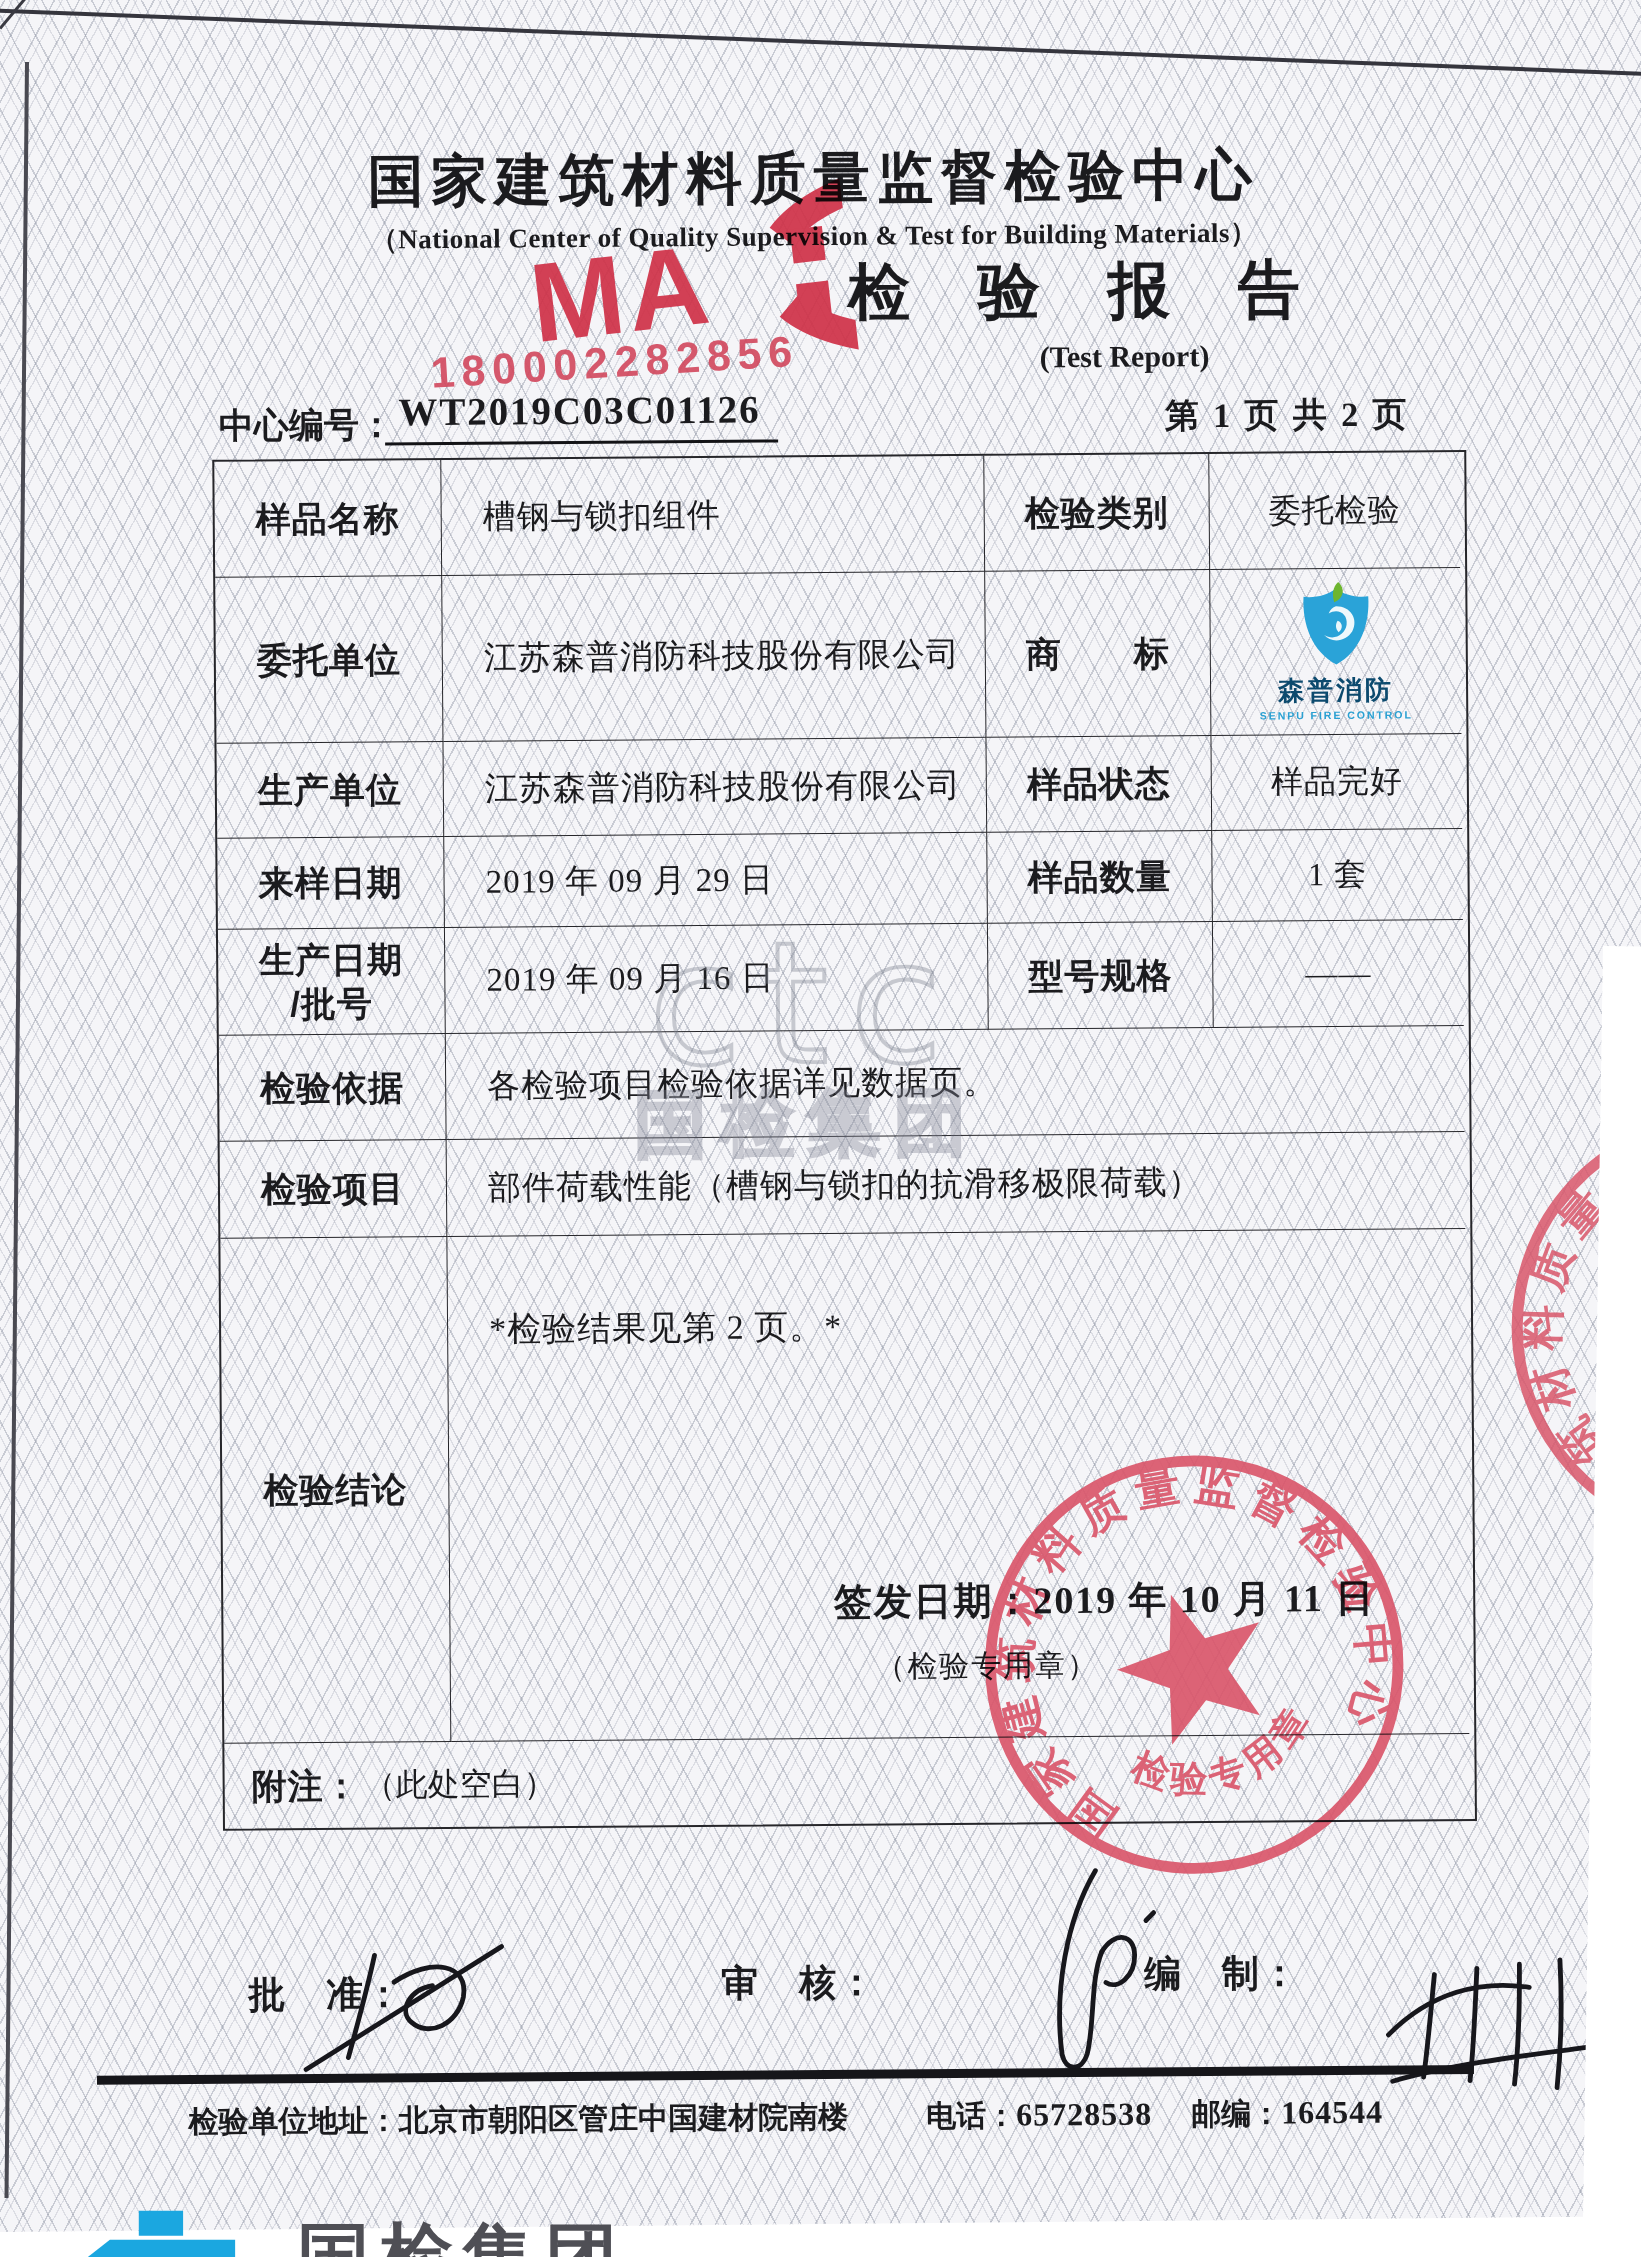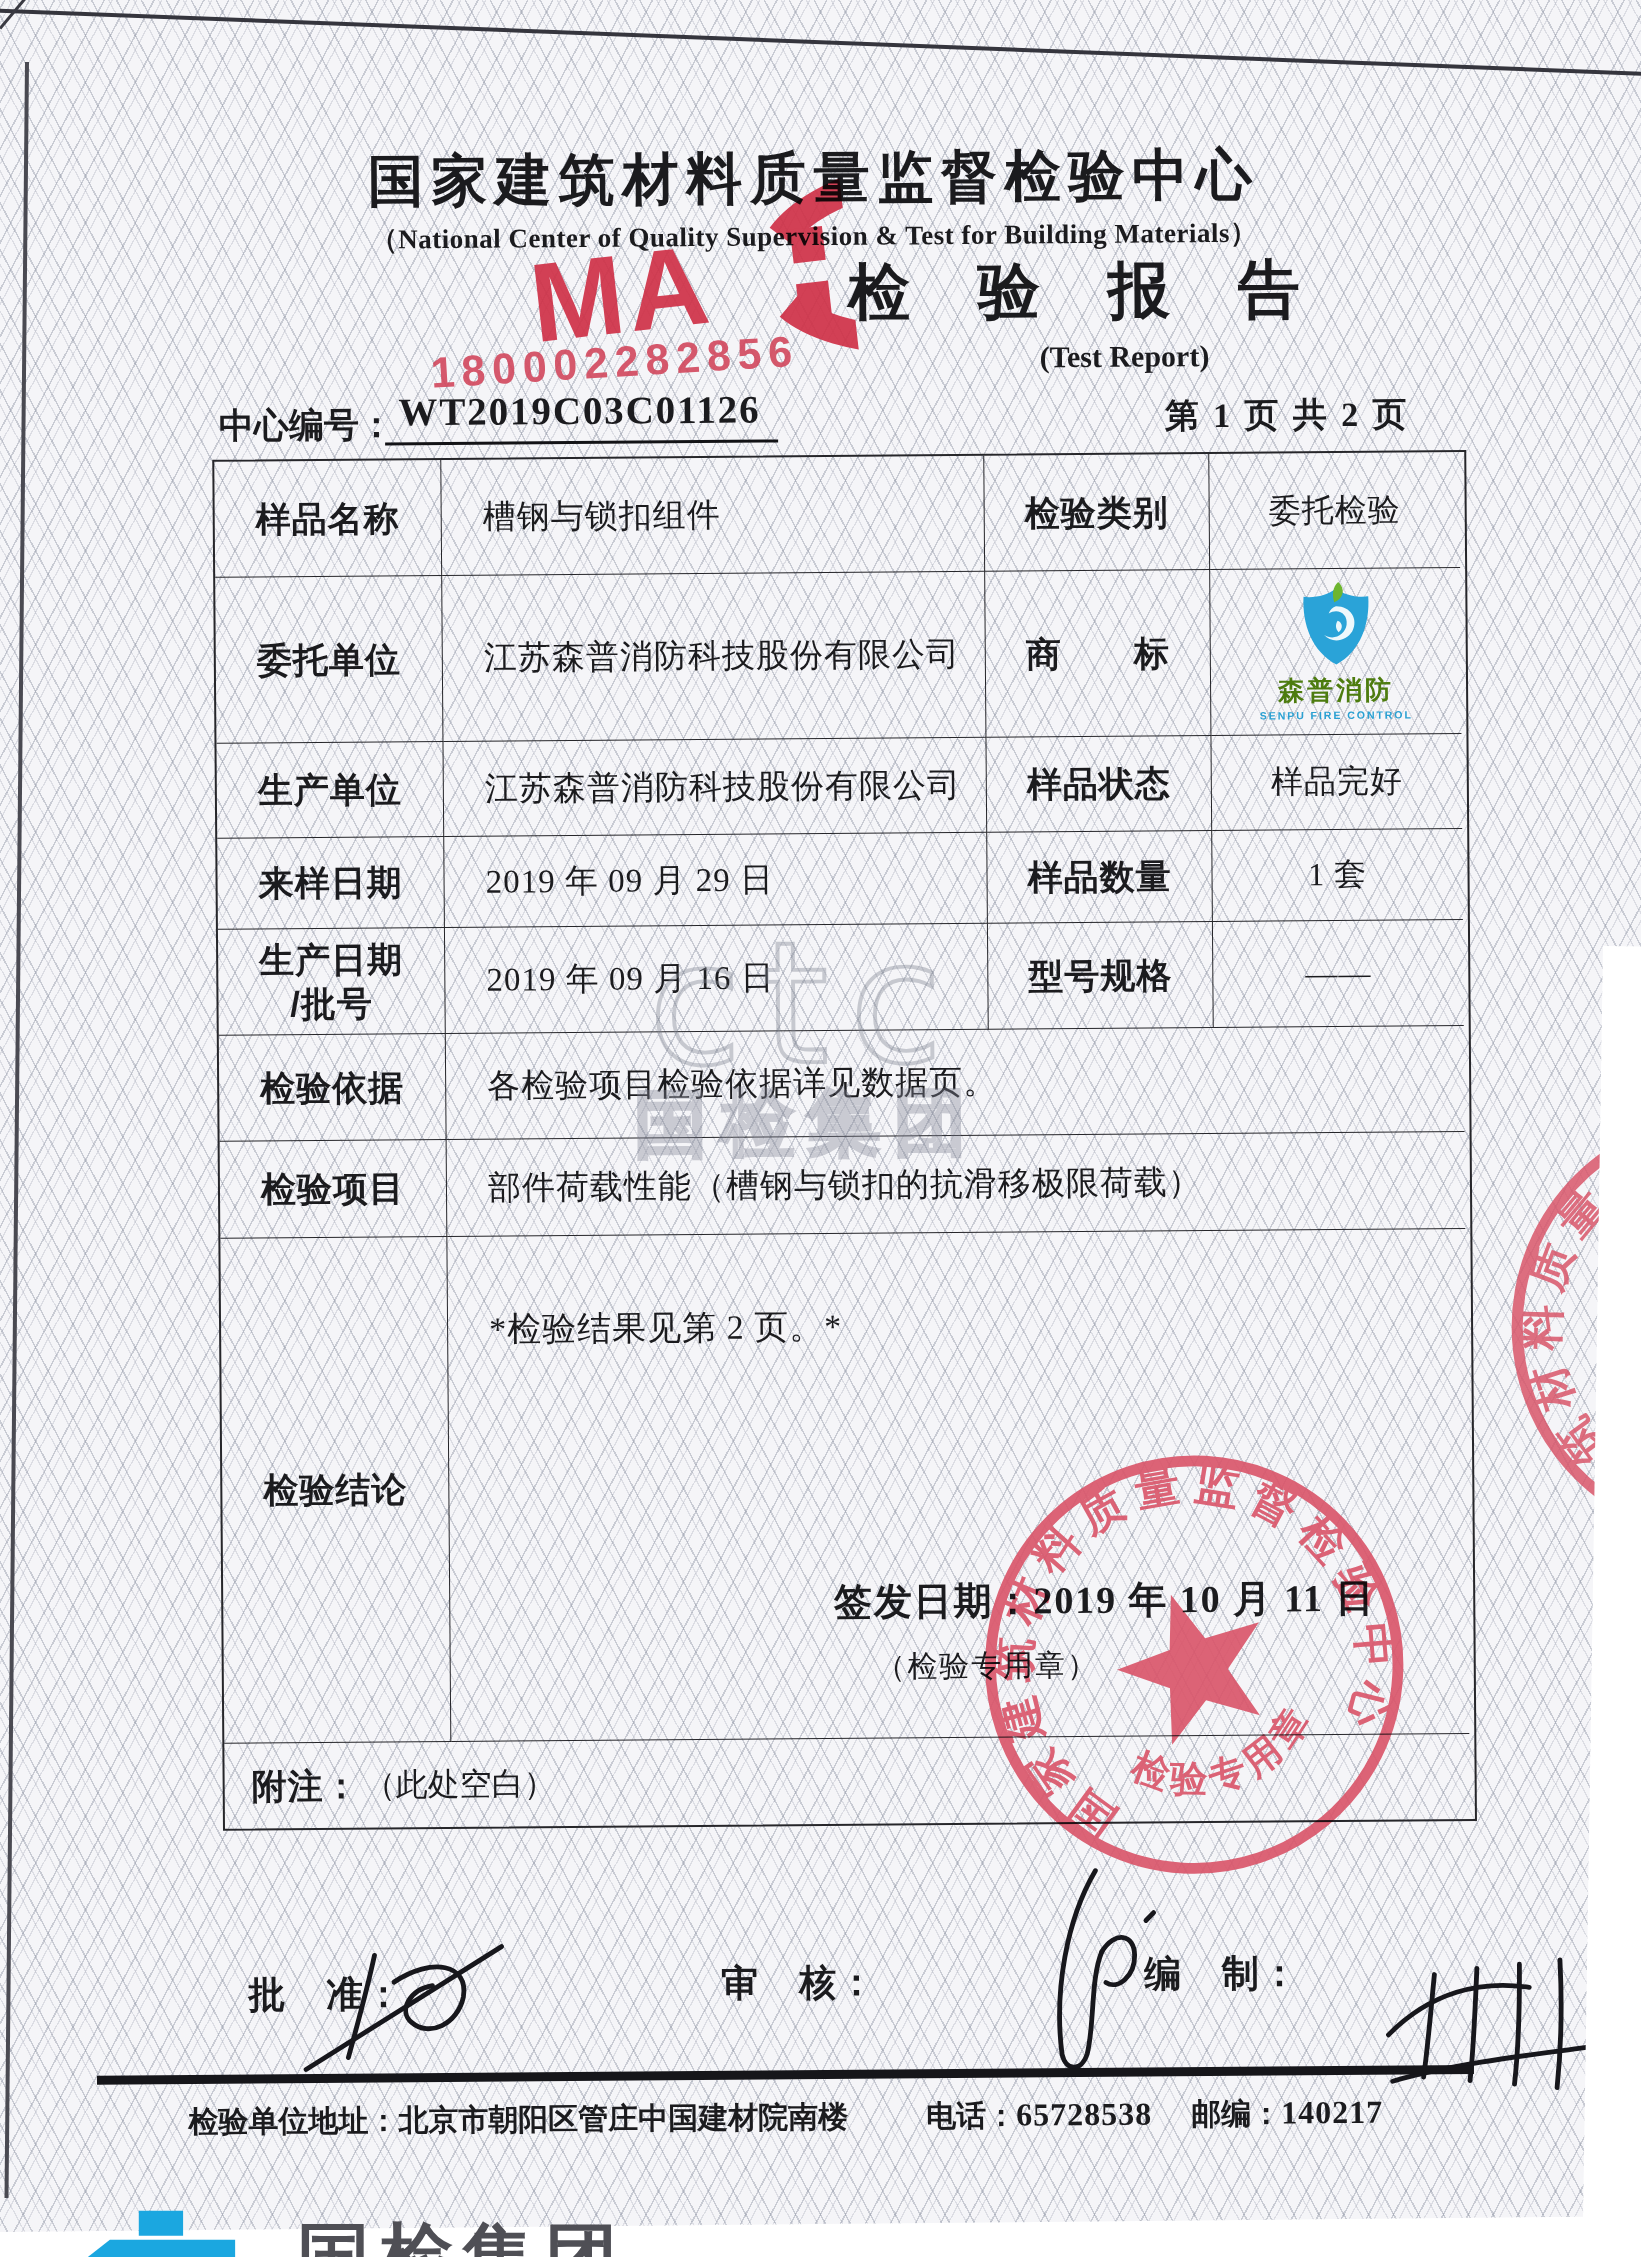--- a/index.html
+++ b/index.html
@@ -40,21 +40,21 @@
   .span4{grid-column:1 / 5;}
   .concl{position:relative;display:block;}
   .concl-note{position:absolute;left:41px;top:70px;font-size:34px;letter-spacing:1px;}
   .issue-block{position:absolute;right:93px;bottom:50px;text-align:left;white-space:nowrap;}
   .issue-line{font-size:38px;font-weight:700;letter-spacing:1.9px;}
   .seal-caption{font-size:30px;margin-top:19.3px;margin-left:41px;letter-spacing:1.9px;}
   .remark-cell{justify-content:flex-start;padding-left:27px;gap:3.9px;}
   .remark-val{font-size:32px;}
   
   .brand-box{display:flex;flex-direction:column;align-items:center;gap:1.9px;}
-  .brand-cn{font-family:Liberation Mono, monospace;font-size:26px;font-weight:700;letter-spacing:2.9px;color:#4d7c0f;}
+  .brand-cn{font-family:Liberation Mono, monospace;font-size:26px;font-weight:700;letter-spacing:2.9px;color:#0c4a6e;}
   .brand-en{font-family:"Liberation Sans",sans-serif;font-size:10.6px;font-weight:700;letter-spacing:1.9px;color:#2aa0d2;}
   
   .wm{left:575px;top:919px;width:463px;text-align:center;z-index:1;position:absolute;}
   .wm-ctc{font-family:"DejaVu Sans",sans-serif;font-size:169px;line-height:1;letter-spacing:21px;
           color:transparent;-webkit-text-stroke:3.9px rgba(128,132,146,.40);}
   .wm-cn{font-family:"Liberation Sans",sans-serif;font-size:73px;font-weight:700;letter-spacing:13.5px;margin-top:-13.5px;
          color:transparent;-webkit-text-stroke:2.9px rgba(128,132,146,.38);}
   
   .seal1{left:973px;top:1451px;width:433px;height:433px;transform:rotate(-18deg);mix-blend-mode:multiply;opacity:.92;z-index:4;}
   .seal2{left:1502px;top:1112px;width:444px;height:444px;transform:rotate(-58deg);mix-blend-mode:multiply;opacity:.85;z-index:4;}
@@ -226,21 +226,21 @@
         <path d="M54,22 C50,60 46,102 42,128"></path>
         <path d="M98,16 C96,56 94,100 90,132"></path>
         <path d="M142,12 C142,56 140,102 136,136"></path>
         <path d="M184,8 C186,54 184,104 180,140"></path>
         <path d="M10,132 C82,112 172,104 232,96"></path>
       </g>
     </svg>
 
     <div class="abs rule-thick"></div>
     <div class="abs footer-line">
-      <span>检验单位地址：</span><span>北京市朝阳区管庄中国建材院南楼</span><span class="gap1">电话：</span><span class="num">65728538</span><span class="gap2">邮编：</span><span class="num">140217</span>
+      <span>检验单位地址：</span><span>北京市朝阳区管庄中国建材院南楼</span><span class="gap1">电话：</span><span class="num">65728538</span><span class="gap2">邮编：</span><span class="num">164544</span>
     </div>
   </div>
 
   <div class="white-right abs"></div>
   <div class="white-bottom abs"></div>
 
   <div class="bottom-logo abs">
     <svg width="183" height="106" viewBox="0 0 190 110">
       <path d="M60,6 h46 v26 h-46 Z" fill="#1ba7e0"></path>
       <path d="M2,58 L30,36 H160 V70 H10 Z" fill="#1ba7e0"></path>

